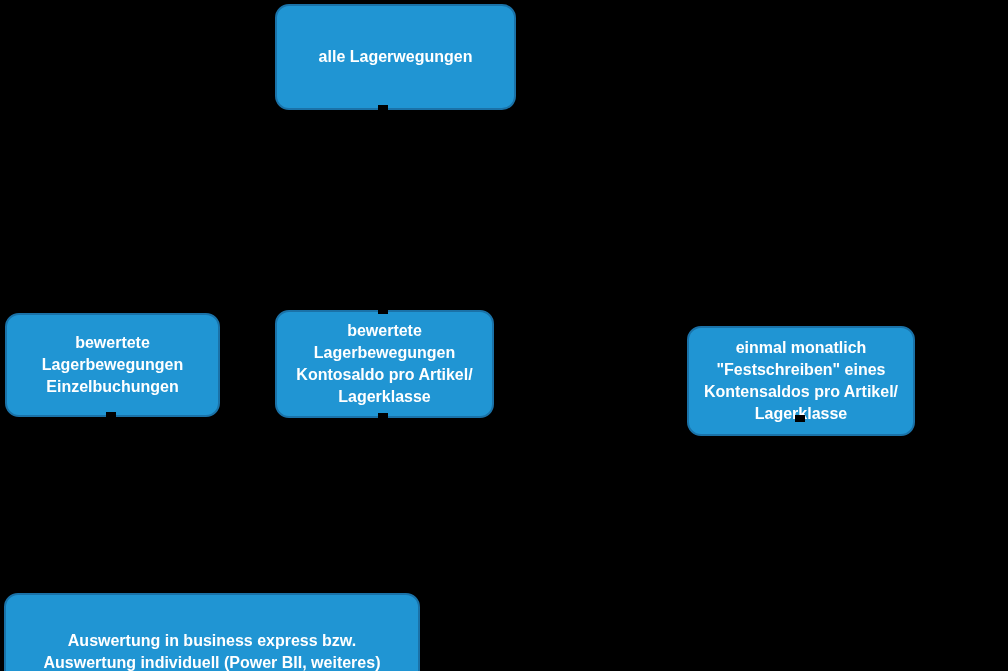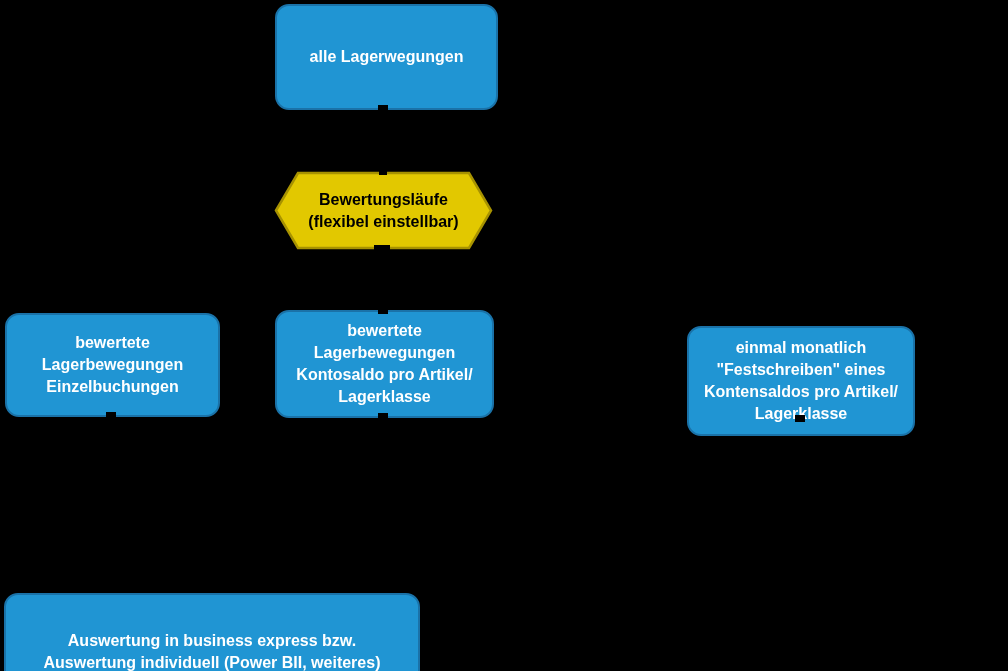--- a/index.html
+++ b/index.html
@@ -23,29 +23,22 @@
 </style>
 </head>
 <body>
 
 <div class="canvas">
 
   <div class="connector" style="left:383px;top:110px;height:61px;"></div>
   <div class="connector" style="left:383px;top:250px;height:60px;"></div>
   <div class="connector" style="left:383px;top:418px;height:132px;"></div>
 
-  <div class="node blue" style="left:275px;top:4px;width:223px;height:106px;">alle Lagerwegungen</div>
+  <div class="node blue" style="left:275px;top:4px;width:241px;height:106px;">alle Lagerwegungen</div>
 
-  <div class="node hex-wrap" style="left:274px;top:171px;width:219px;height:79px;">
-    <svg viewBox="0 0 219 79" preserveAspectRatio="none">
-      <polygon points="2,39.5 24,2 195,2 217,39.5 195,77 24,77" fill="#e2c800" stroke="#a79200" stroke-width="2.5"></polygon>
-    </svg>
-    <div class="hex-text">Bewertungsläufe
-(flexibel einstellbar)</div>
-  </div>
 
   <div class="node blue" style="left:5px;top:313px;width:215px;height:104px;">bewertete
 Lagerbewegungen
 Einzelbuchungen</div>
 
   <div class="node blue" style="left:275px;top:310px;width:219px;height:108px;">bewertete
 Lagerbewegungen
 Kontosaldo pro Artikel/
 Lagerklasse</div>
 

